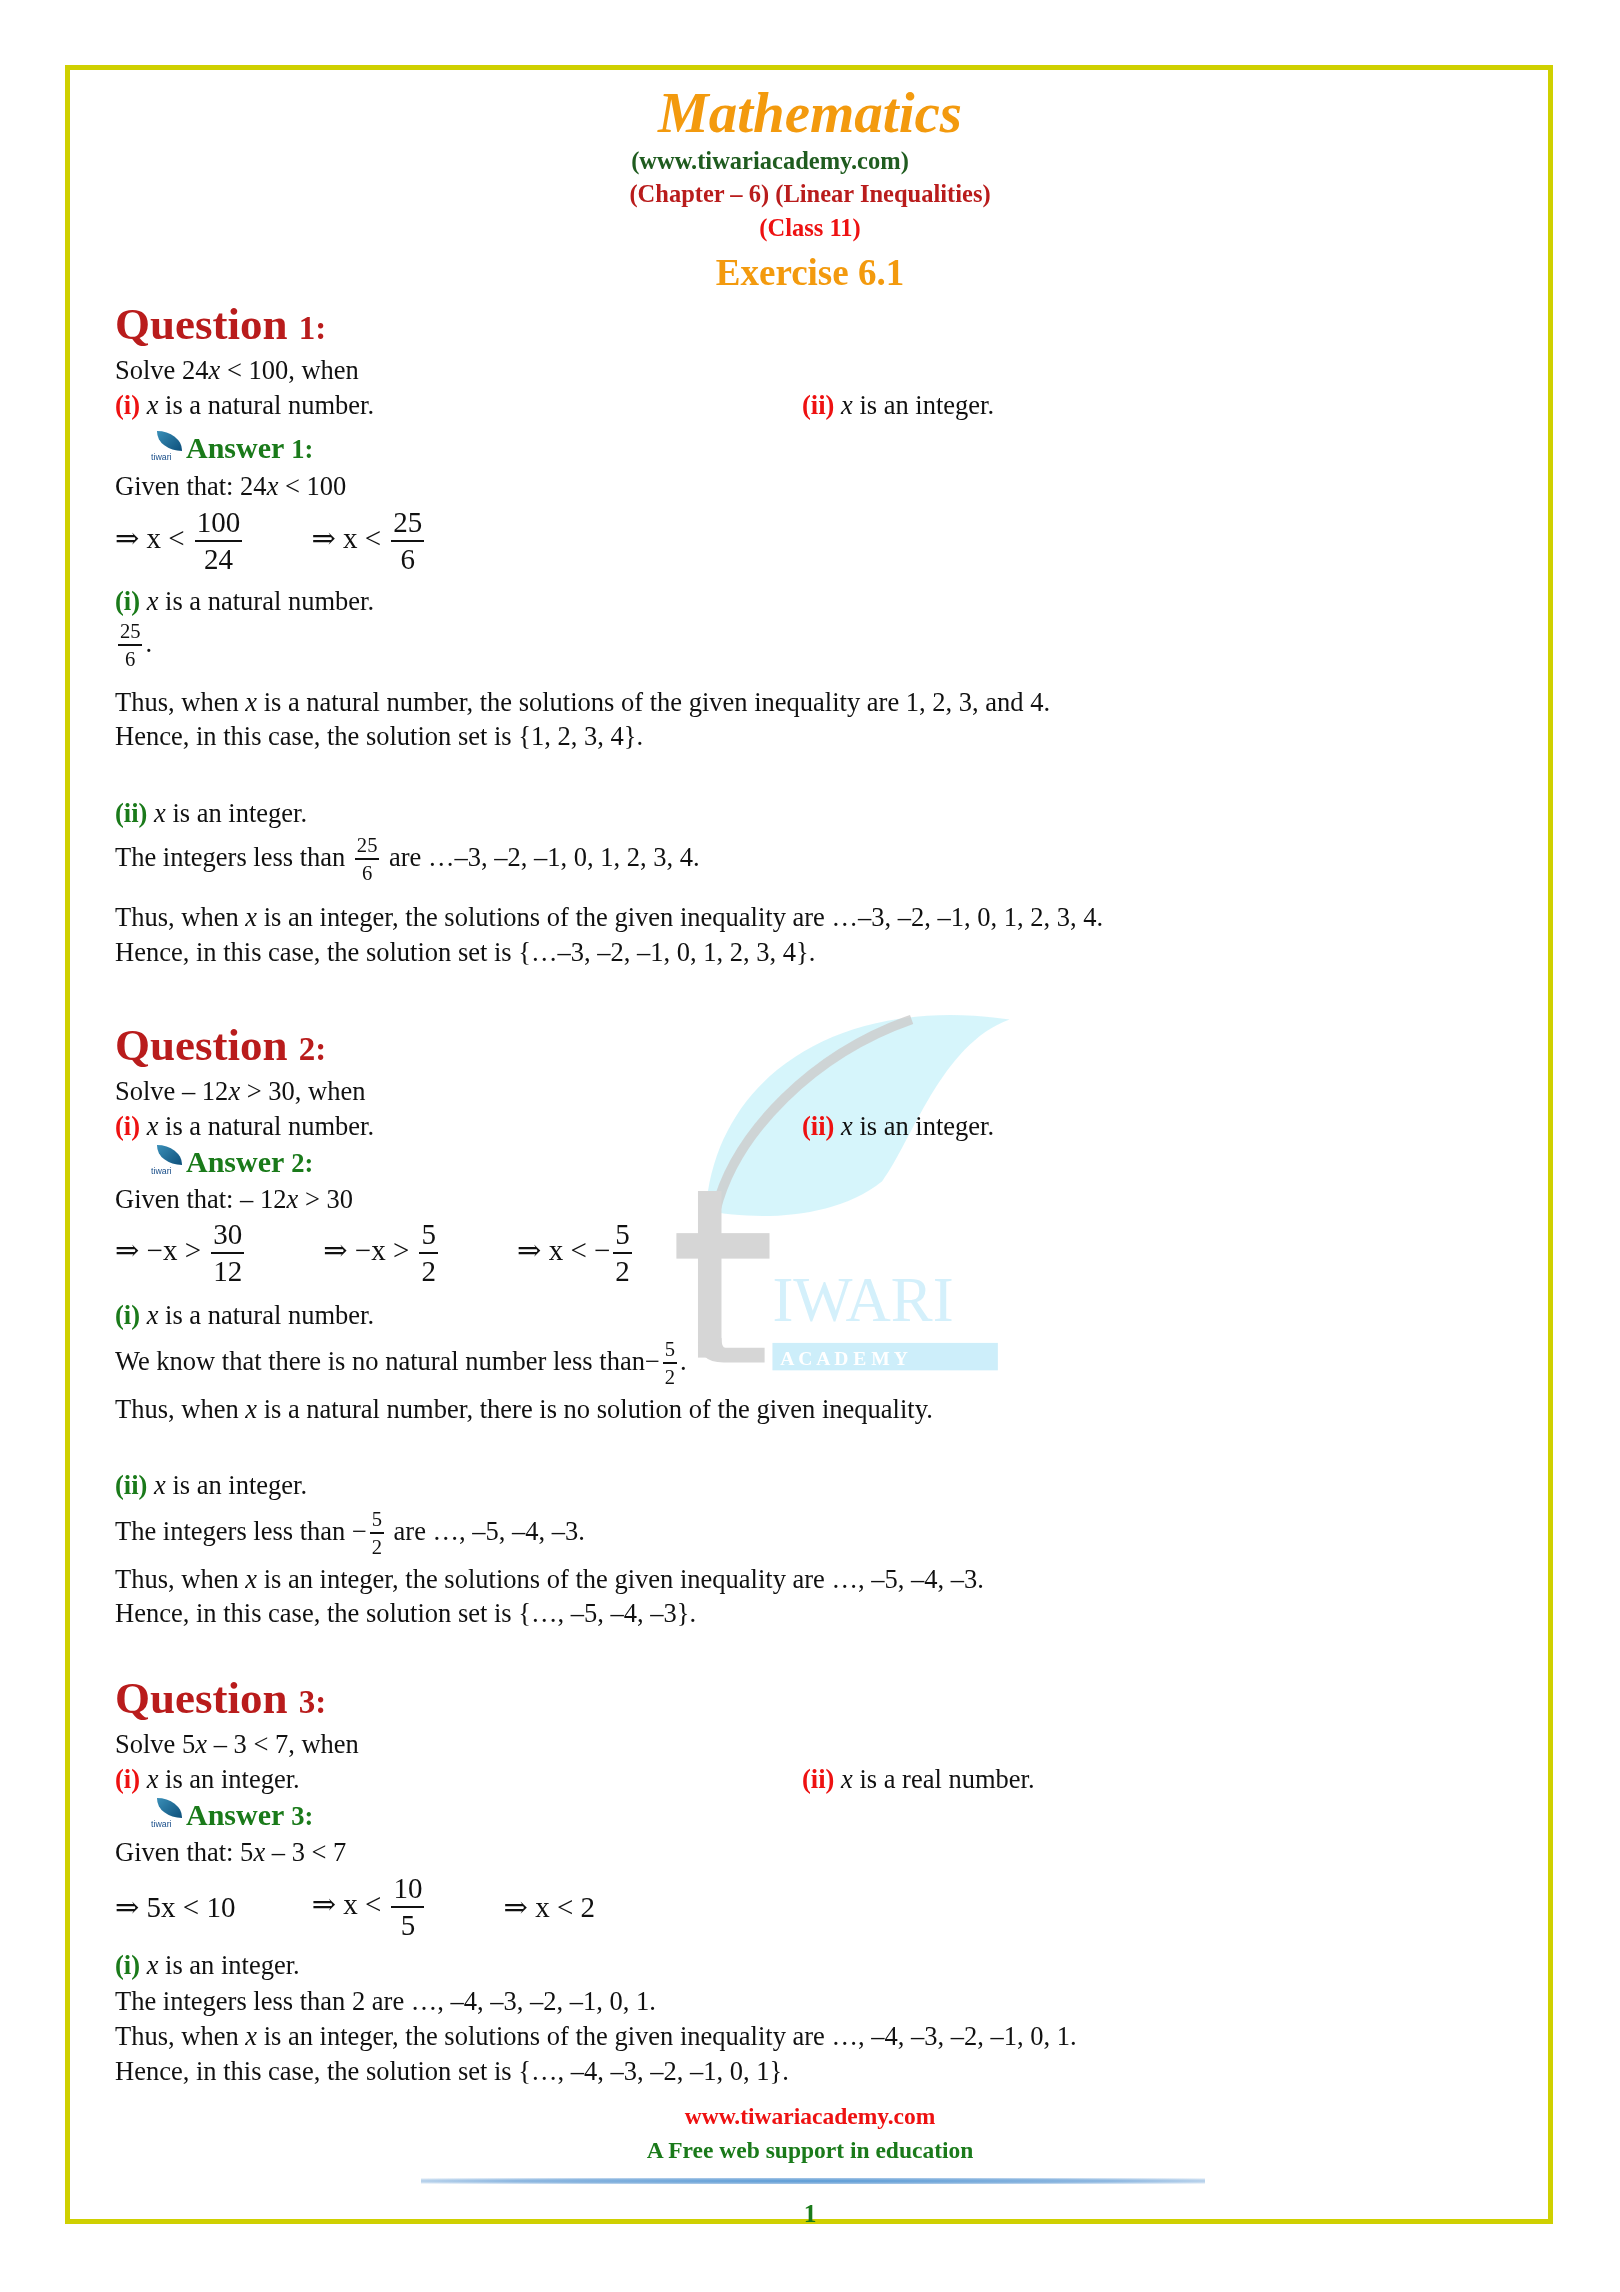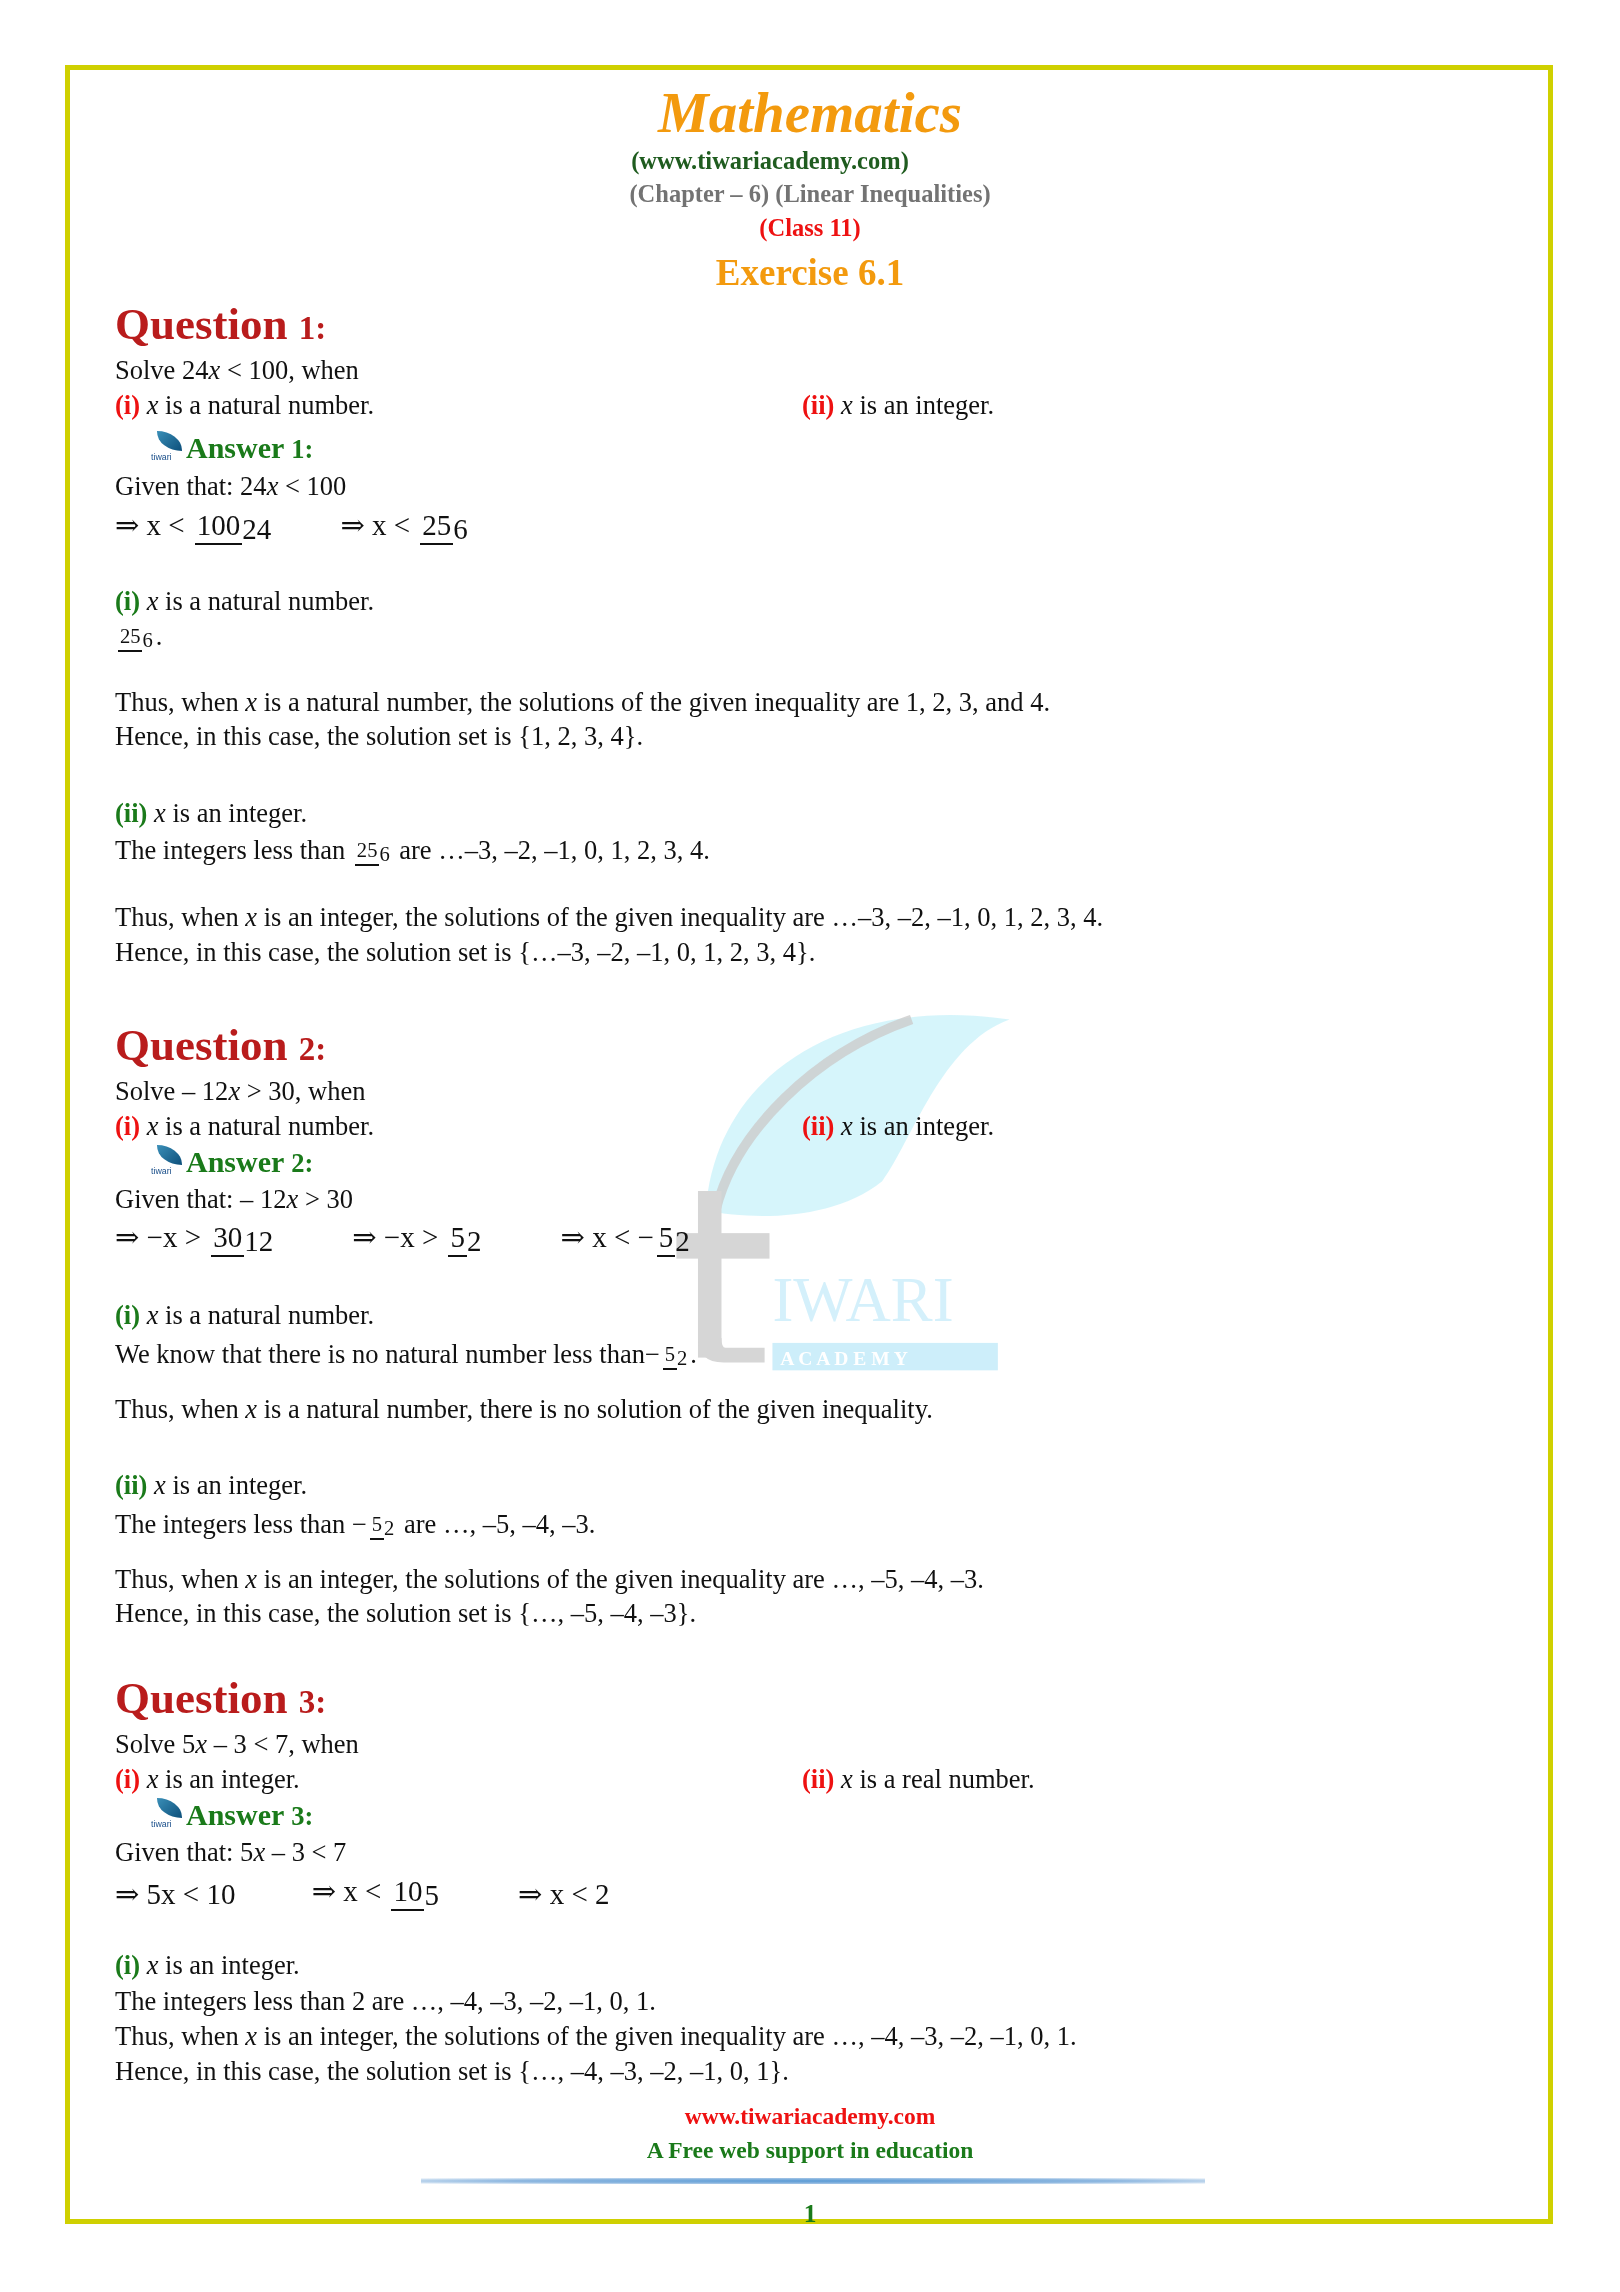--- a/index.html
+++ b/index.html
@@ -4,32 +4,32 @@
 <style>
   html, body { margin: 0; padding: 0; background: #ffffff; }
   body { width: 1620px; height: 2293px; position: relative; overflow: hidden;
          font-family: "Liberation Serif", "DejaVu Serif", serif; color: #111; }
   .frame { position: absolute; left: 65px; top: 65px; width: 1478px; height: 2149px;
            border: 5.9px solid #cfd000; box-sizing: content-box; }
   .abs { position: absolute; white-space: nowrap; }
   .title { left: 0; width: 1620px; text-align: center; top: 80px; font-size: 57px;
            font-style: italic; font-weight: bold; color: #f39a0e; }
   .site { left: 0; width: 1540px; text-align: center; top: 147px; font-size: 24.5px; font-weight: bold; color: #1f5c1f; }
-  .chapter { left: 0; width: 1620px; text-align: center; top: 180px; font-size: 24.5px; font-weight: bold; color: #737373; }
+  .chapter { left: 0; width: 1620px; text-align: center; top: 180px; font-size: 24.5px; font-weight: bold; color: #b91c1c; }
   .cls { left: 0; width: 1620px; text-align: center; top: 214px; font-size: 24.5px; font-weight: bold; color: #ee1111; }
   .ex { left: 0; width: 1620px; text-align: center; top: 251px; font-size: 37px; font-weight: bold; color: #f39a0e; }
   .q { left: 115px; font-size: 45px; font-weight: bold; color: #b91c1c; }
   .q .n { font-size: 33px; }
   .t { font-size: 26.5px; left: 115px; }
   .ans { left: 115px; font-size: 30px; font-weight: bold; color: #1a7a1a; margin-left: 36px; }
   .ans .n { font-size: 26.5px; }
   .red { color: #ee1111; font-weight: bold; }
   .grn { color: #1a7a1a; font-weight: bold; }
   .it { font-style: italic; }
-  .frac { display: inline-flex; flex-direction: row; align-items: center; vertical-align: middle; line-height: 1; margin: 0 2.9px; }
+  .frac { display: inline-flex; flex-direction: column; align-items: center; vertical-align: middle; line-height: 1; margin: 0 2.9px; }
   .frac .num { padding: 0 2px 2.9px 2px; border-bottom: 2px solid #111; }
   .frac .den { padding-top: 2.9px; }
   .frac.small { font-size: 20.6px; }
   .mathrow { font-size: 29px; left: 115px; }
   .mathrow span.m { display: inline-block; }
   .icon { display: inline-block; width: 33px; height: 31px; vertical-align: -3.9px; position: relative; margin-right: 2px; }
   .icon .leaf { position: absolute; left: 5.9px; top: 0; width: 25.5px; height: 19.6px; border-radius: 0 100% 0 100%;
                 background: linear-gradient(135deg, #3a8fb8, #0d4f7a); }
   .icon .lbl { position: absolute; left: 0; bottom: 0; font-size: 8.8px; color: #1a4f8a; font-family: "Liberation Sans", sans-serif; font-weight: normal; }
   .watermark { position: absolute; left: 647px; top: 985px; width: 392px; height: 412px; pointer-events: none; }

